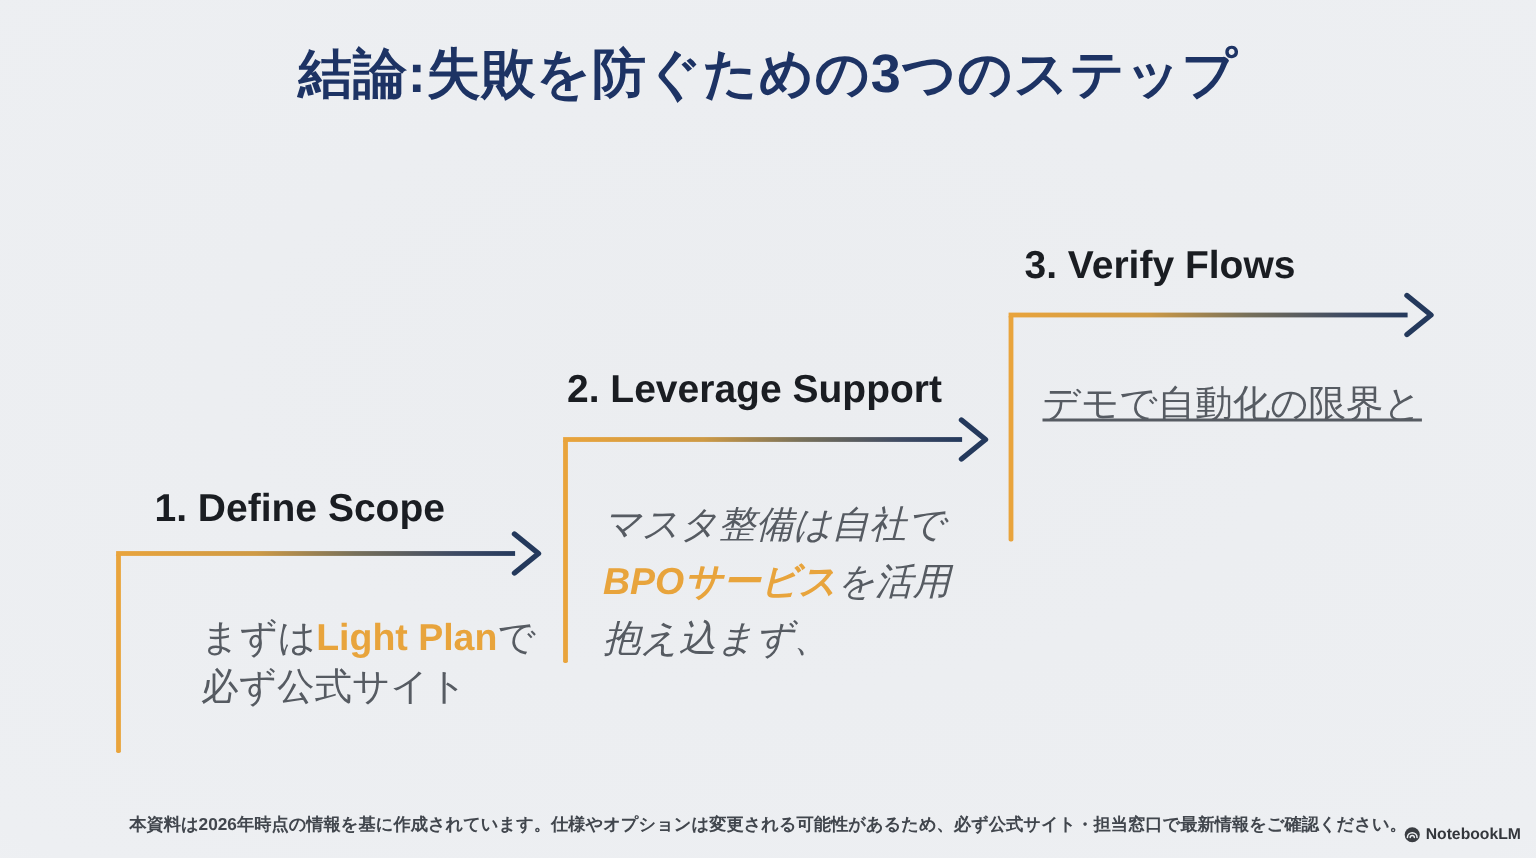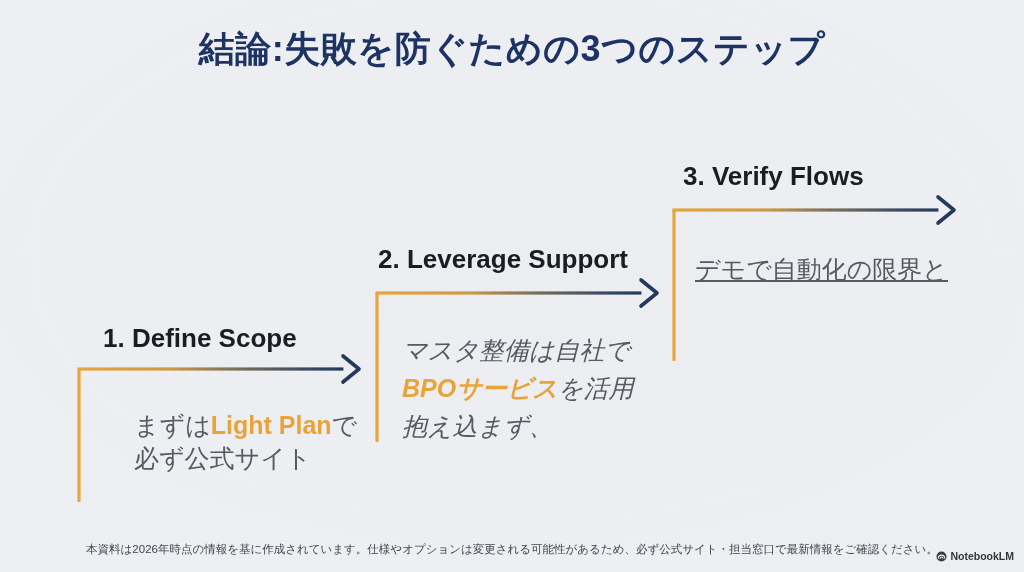--- a/index.html
+++ b/index.html
@@ -19,21 +19,21 @@
   .step-arrow { position:absolute; }
   .step-text {
     position:absolute; font-size:25px; font-weight:500; color:#565b62; white-space:nowrap;
   }
   .accent { color:#e8a43c; font-weight:700; }
   .s1-text { line-height:33px;margin-left:24px; }
   .s2-text { line-height:38px;font-style:italic; }
   .s3-text { line-height:34px; }
   .footer {
     position:absolute; top:542px; left:0; right:0; text-align:center;
-    font-size:11.5px; font-weight:400; color:#41464d; white-space:nowrap;
+    font-size:11.5px; font-weight:700; color:#41464d; white-space:nowrap;
   }
   .brand {
     position:absolute; right:10px; top:550px; display:flex; align-items:center; gap:3px;
     font-size:10.5px; font-weight:700; color:#33363b;
   }
   .brand svg { display:block; }
 </style>
 </head>
 <body>
 

